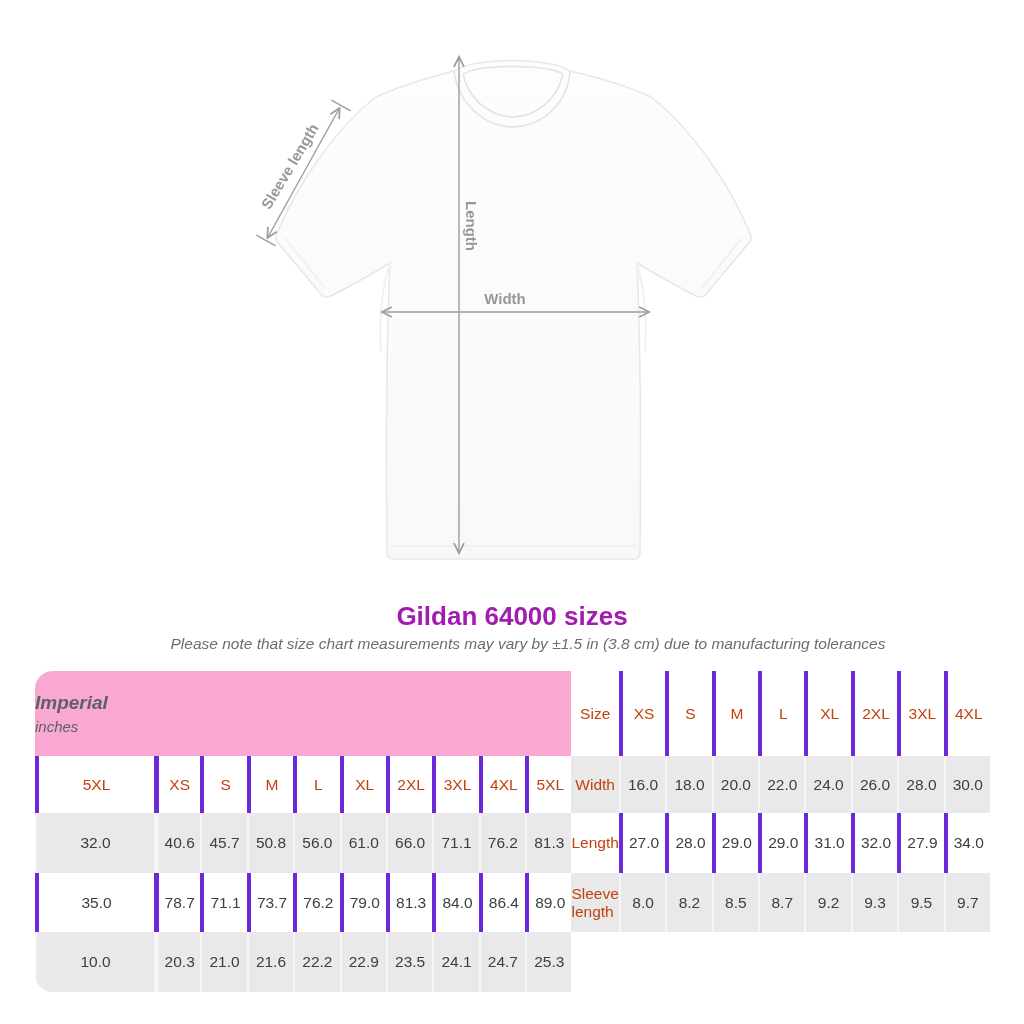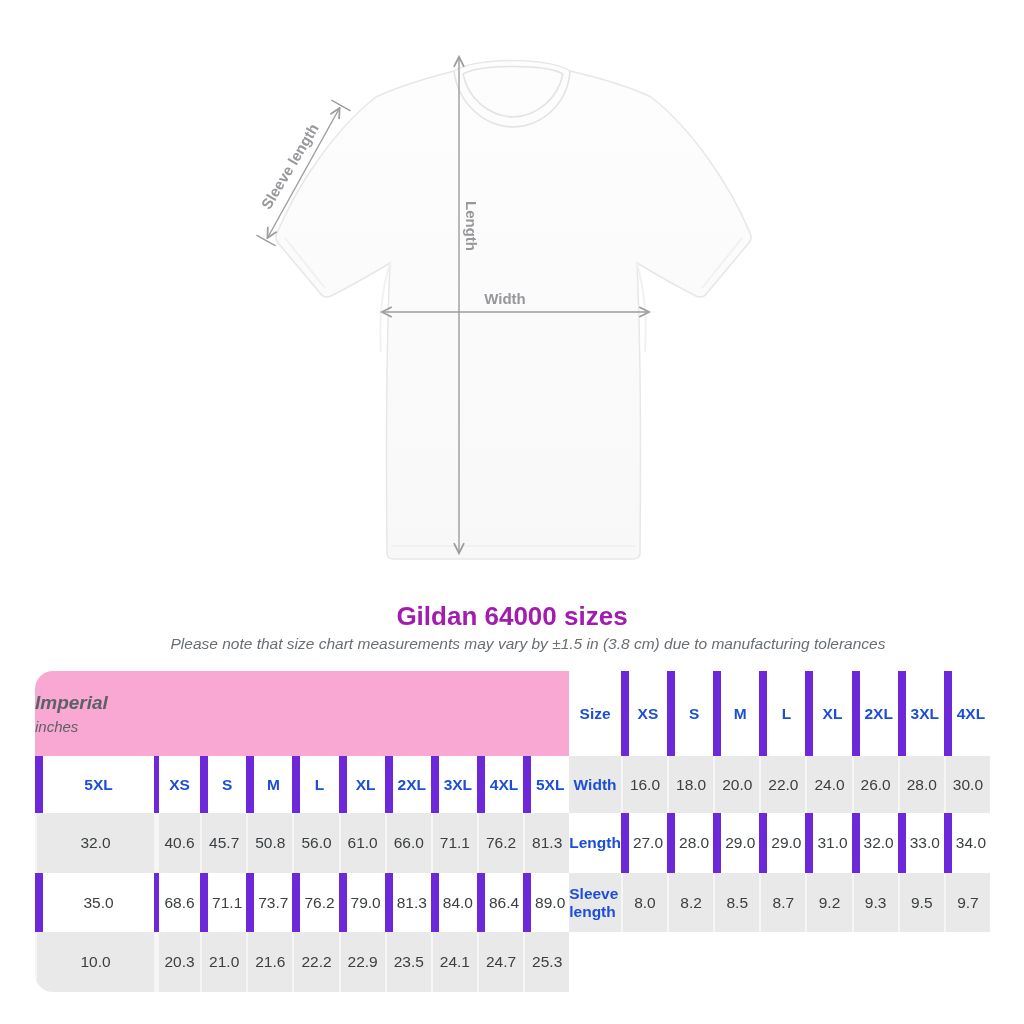--- a/index.html
+++ b/index.html
@@ -33,23 +33,23 @@
   .band-cell {
     background:#f9a8d4; color:#5d6166;
     display:flex; flex-direction:column; align-items:flex-start; justify-content:center; gap:4px;
   }
   .band-cell.left  { grid-column:1 / span 10; }
   .band-cell.right { grid-column:11 / span 9; }
   .band-title { font-size:19px; font-weight:bold; font-style:italic; }
   .band-unit  { font-size:15px; font-style:italic; }
 
   .c { display:flex; align-items:center; justify-content:center; font-size:15.5px; }
-  .c.hdr, .c.lbl { font-weight:bold; color:#1d4ed8; }
+  .c.hdr, .c.lbl { font-weight:normal; color:#c2410c; }
   .c.val { color:#3c4043; }
-  .row-w { background:#ffffff; border-left:8px solid #6d28d9; }
+  .row-w { background:#ffffff; border-left:4px solid #6d28d9; }
   .row-g { background:#e9e9e9; border-left:2px solid #f6f6f6; }
   .c.first { border-left:none; }
   .c.mid { border-left-width:5px; }
 </style>
 </head>
 <body>
 
 <div class="page">
 
   <svg class="diagram" width="1024" height="600" viewBox="0 0 1024 600">
@@ -162,24 +162,24 @@
       <div class="c val row-g">71.1</div>
       <div class="c val row-g">76.2</div>
       <div class="c val row-g">81.3</div>
       <div class="c lbl row-w first">Length</div>
       <div class="c val row-w">27.0</div>
       <div class="c val row-w">28.0</div>
       <div class="c val row-w">29.0</div>
       <div class="c val row-w">29.0</div>
       <div class="c val row-w">31.0</div>
       <div class="c val row-w">32.0</div>
-      <div class="c val row-w">33.0</div>
+      <div class="c val row-w">27.9</div>
       <div class="c val row-w">34.0</div>
       <div class="c val row-w">35.0</div>
-      <div class="c val row-w mid">68.6</div>
+      <div class="c val row-w mid">78.7</div>
       <div class="c val row-w">71.1</div>
       <div class="c val row-w">73.7</div>
       <div class="c val row-w">76.2</div>
       <div class="c val row-w">79.0</div>
       <div class="c val row-w">81.3</div>
       <div class="c val row-w">84.0</div>
       <div class="c val row-w">86.4</div>
       <div class="c val row-w">89.0</div>
       <div class="c lbl row-g first">Sleeve length</div>
       <div class="c val row-g">8.0</div>

